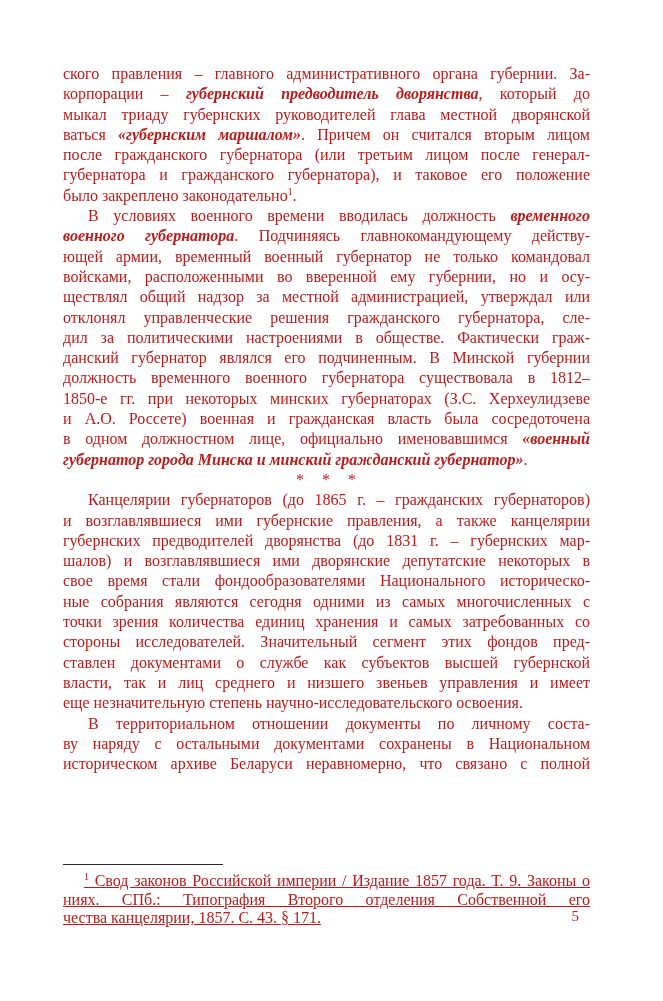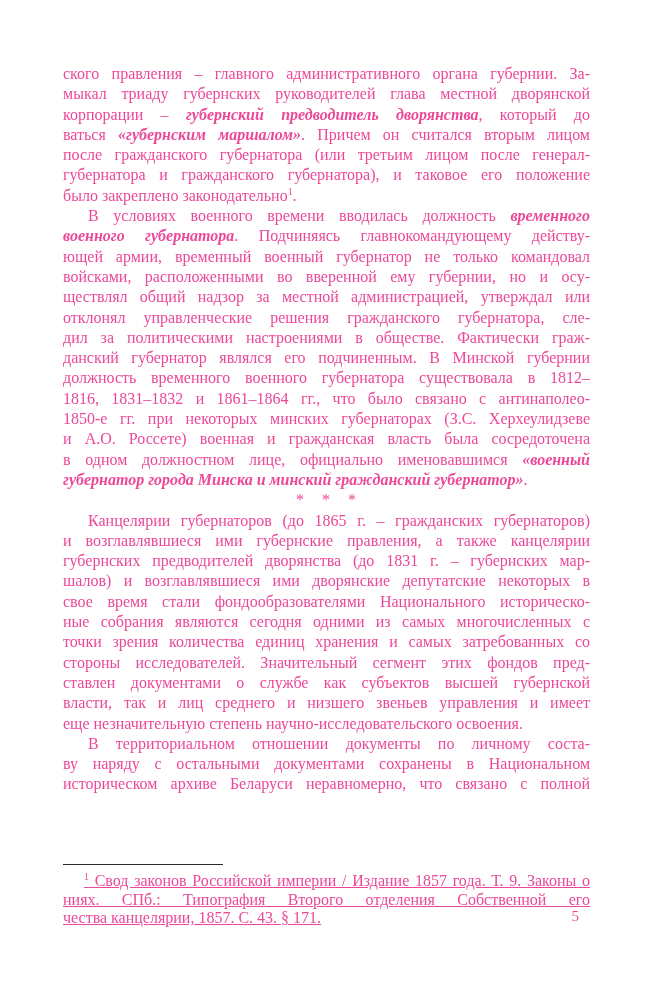--- a/index.html
+++ b/index.html
@@ -4,21 +4,21 @@
 <style>
   html, body {
     margin: 0; padding: 0;
     width: 663px; height: 1001px;
     background: #ffffff;
   }
   .page {
     position: relative;
     width: 663px; height: 1001px;
     background: #ffffff;
-    color: #ec4899;
+    color: #b91c1c;
     font-family: "Liberation Serif", "DejaVu Serif", serif;
     overflow: hidden;
   }
   .text-block {
     position: absolute;
     left: 63px; top: 64px;
     width: 527px;
   }
   .para { margin: 0; }
   .line {
@@ -76,38 +76,37 @@
     line-height: 20px;
   }
 </style>
 </head>
 <body>
 
 <div class="page">
   <div class="text-block">
       <div class="para">
         <div class="line"><span>ского правления – главного административного органа губернии. За-</span></div>
+        <div class="line"><span>корпорации – </span><span class="bi">губернский предводитель дворянства</span><span>, который до</span></div>
         <div class="line"><span>мыкал триаду губернских руководителей глава местной дворянской</span></div>
-        <div class="line"><span>корпорации – </span><span class="bi">губернский предводитель дворянства</span><span>, который до</span></div>
         <div class="line"><span>ваться </span><span class="bi">«губернским маршалом»</span><span>. Причем он считался вторым лицом</span></div>
         <div class="line"><span>после гражданского губернатора (или третьим лицом после генерал-</span></div>
         <div class="line"><span>губернатора и гражданского губернатора), и таковое его положение</span></div>
         <div class="line last"><span>было закреплено законодательно</span><sup>1</sup><span>.</span></div>
       </div>
       <div class="para indent">
         <div class="line"><span>В условиях военного времени вводилась должность </span><span class="bi">временного</span></div>
         <div class="line"><span class="bi">военного губернатора</span><span>. Подчиняясь главнокомандующему действу-</span></div>
         <div class="line"><span>ющей армии, временный военный губернатор не только командовал</span></div>
         <div class="line"><span>войсками, расположенными во вверенной ему губернии, но и осу-</span></div>
         <div class="line"><span>ществлял общий надзор за местной администрацией, утверждал или</span></div>
         <div class="line"><span>отклонял управленческие решения гражданского губернатора, сле-</span></div>
         <div class="line"><span>дил за политическими настроениями в обществе. Фактически граж-</span></div>
         <div class="line"><span>данский губернатор являлся его подчиненным. В Минской губернии</span></div>
         <div class="line"><span>должность временного военного губернатора существовала в 1812–</span></div>
-        <div class="line"><span>1816, 1831–1832 и 1861–1864 гг., что было связано с антинаполео-</span></div>
         <div class="line"><span>1850-е гг. при некоторых минских губернаторах (З.С. Херхеулидзеве</span></div>
         <div class="line"><span>и А.О. Россете) военная и гражданская власть была сосредоточена</span></div>
         <div class="line"><span>в одном должностном лице, официально именовавшимся </span><span class="bi">«военный</span></div>
         <div class="line last"><span class="bi">губернатор города Минска и минский гражданский губернатор»</span><span>.</span></div>
       </div>
       <div class="separator">* * *</div>
       <div class="para indent">
         <div class="line"><span>Канцелярии губернаторов (до 1865 г. – гражданских губернаторов)</span></div>
         <div class="line"><span>и возглавлявшиеся ими губернские правления, а также канцелярии</span></div>
         <div class="line"><span>губернских предводителей дворянства (до 1831 г. – губернских мар-</span></div>

